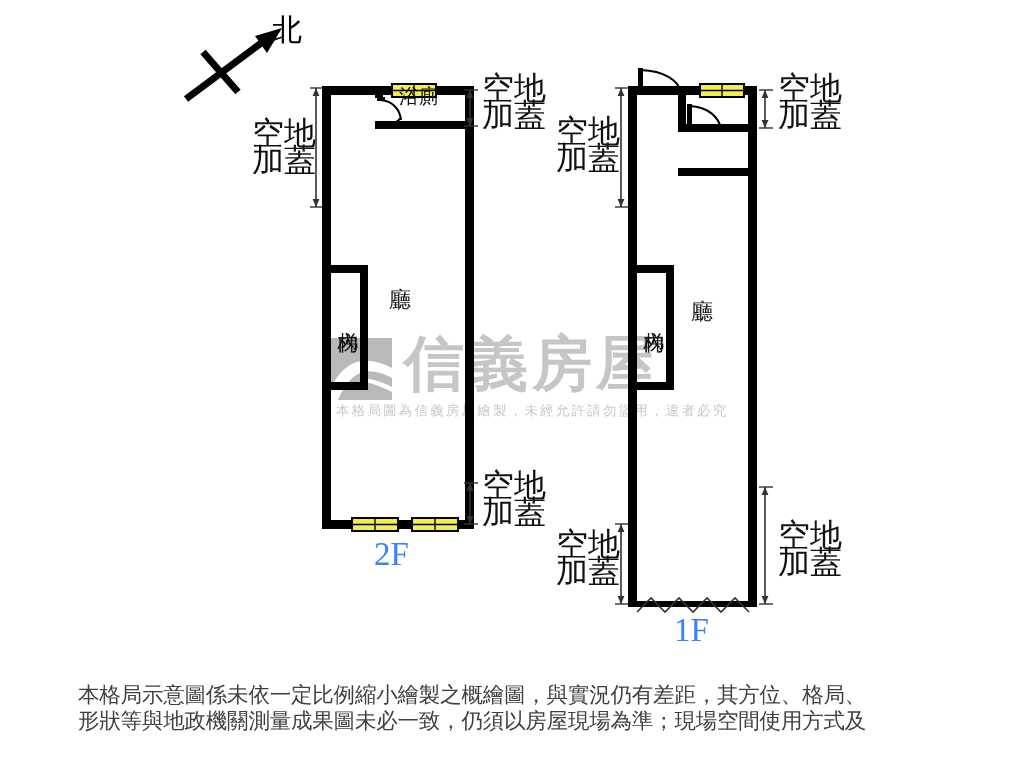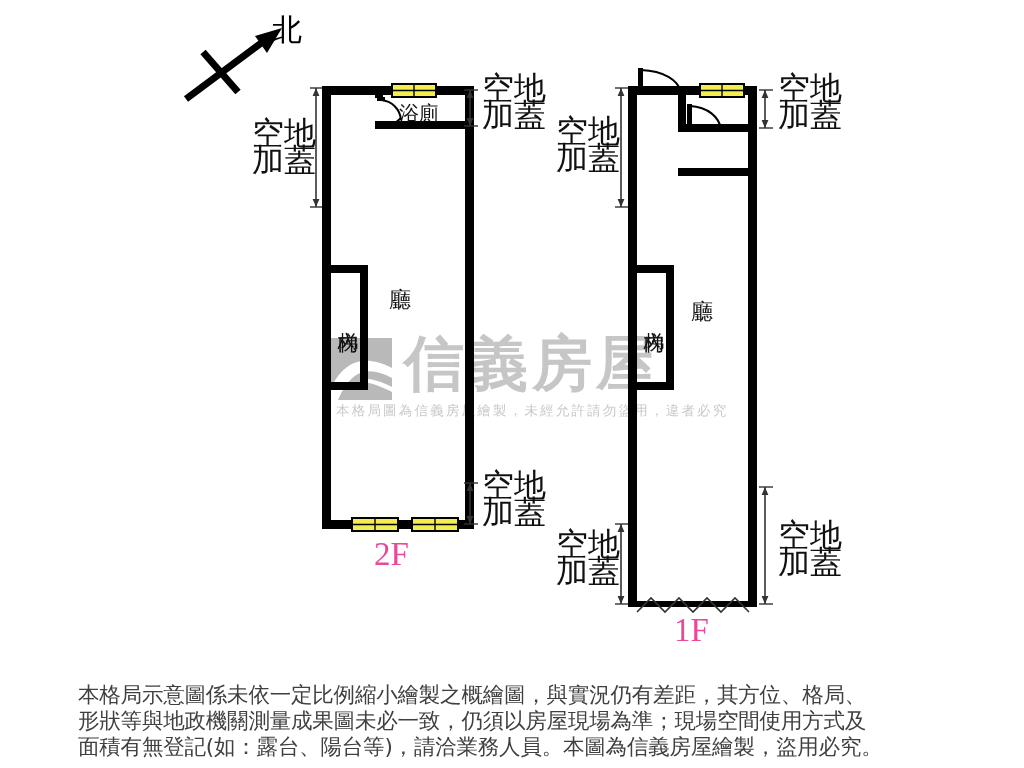--- a/index.html
+++ b/index.html
@@ -47,21 +47,21 @@
     writing-mode: vertical-rl;
     text-orientation: upright;
     line-height: 21px;
     font-size: 21px;
     letter-spacing: 1px;
   }
   .floor-label {
     position: absolute;
     font-family: "Liberation Serif", "DejaVu Serif", serif;
     font-size: 33px;
-    color: #ec4899;
+    color: #3b82f6;
     white-space: nowrap;
   }
   .north-label {
     position: absolute;
     font-family: "DejaVu Sans", "Liberation Sans", sans-serif;
     font-size: 30px;
     color: #000000;
     font-weight: 400;
   }
 
@@ -304,21 +304,21 @@
   <div class="dim-label" style="left:482px; top:75px;">
     <div>空地</div>
     <div>加蓋</div>
   </div>
 
   <div class="dim-label" style="left:482px; top:472px;">
     <div>空地</div>
     <div>加蓋</div>
   </div>
 
-  <div class="room-label" style="left:399px; top:102px; font-size:20px;">浴廁</div>
+  <div class="room-label" style="left:399px; top:85px; font-size:20px;">浴廁</div>
 
   <div class="room-label" style="left:389px; top:288px;">廳</div>
 
   <div class="room-label vertical" style="left:337px; top:315px;">內梯</div>
 
   <div class="floor-label" style="left:374px; top:536px;">2F</div>
 
   <div class="dim-label" style="left:556px; top:118px;">
     <div>空地</div>
     <div>加蓋</div>
@@ -341,16 +341,15 @@
 
   <div class="room-label" style="left:691px; top:300px;">廳</div>
 
   <div class="room-label vertical" style="left:643px; top:315px;">內梯</div>
 
   <div class="floor-label" style="left:674px; top:612px;">1F</div>
 
   <div id="footer">
     <div>本格局示意圖係未依一定比例縮小繪製之概繪圖，與實況仍有差距，其方位、格局、</div>
     <div>形狀等與地政機關測量成果圖未必一致，仍須以房屋現場為準；現場空間使用方式及</div>
-    <div>面積有無登記(如：露台、陽台等)，請洽業務人員。本圖為信義房屋繪製，盜用必究。</div>
   </div>
 
 </div>
 
 </body></html>

